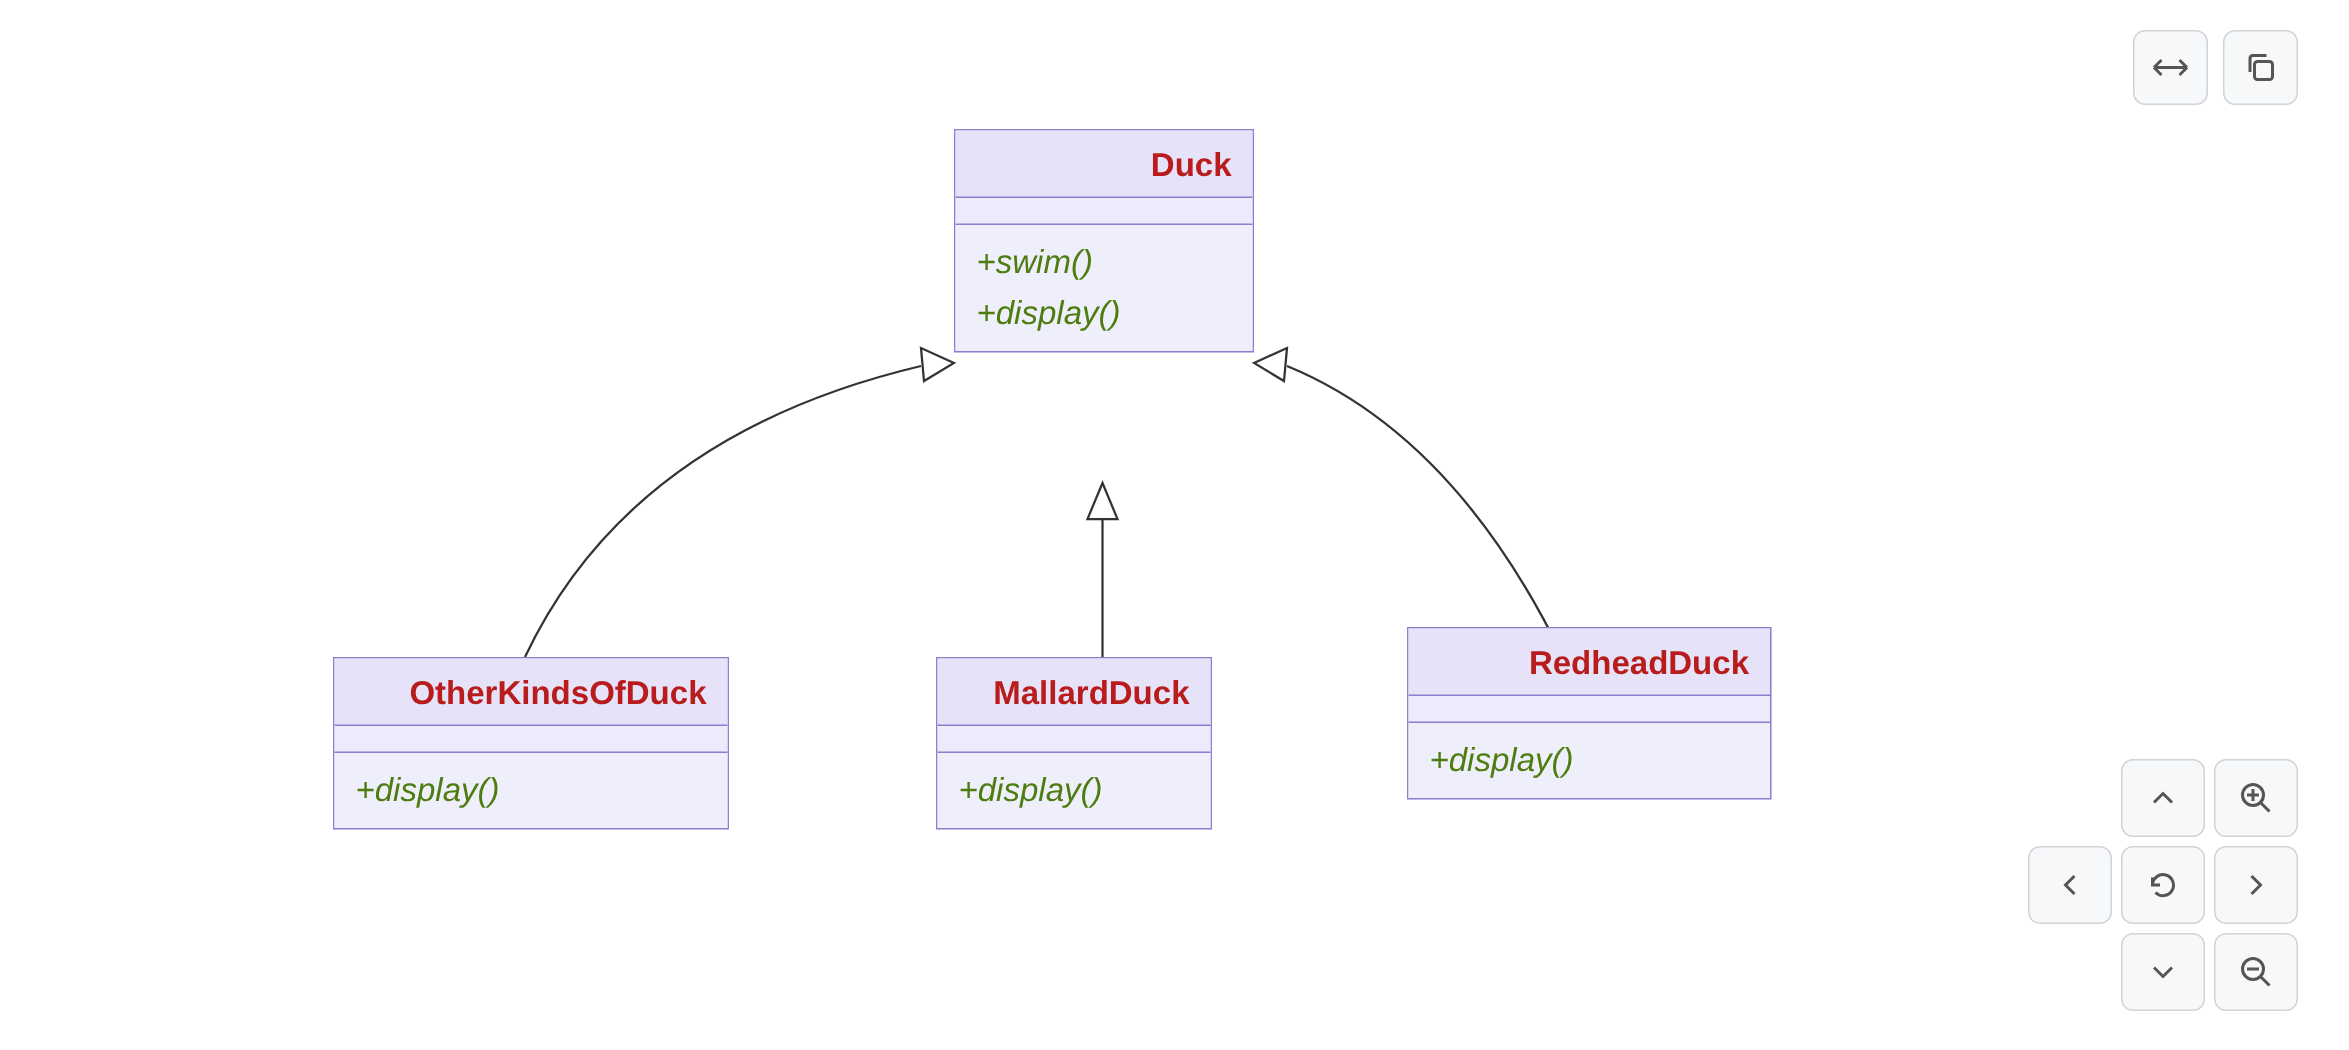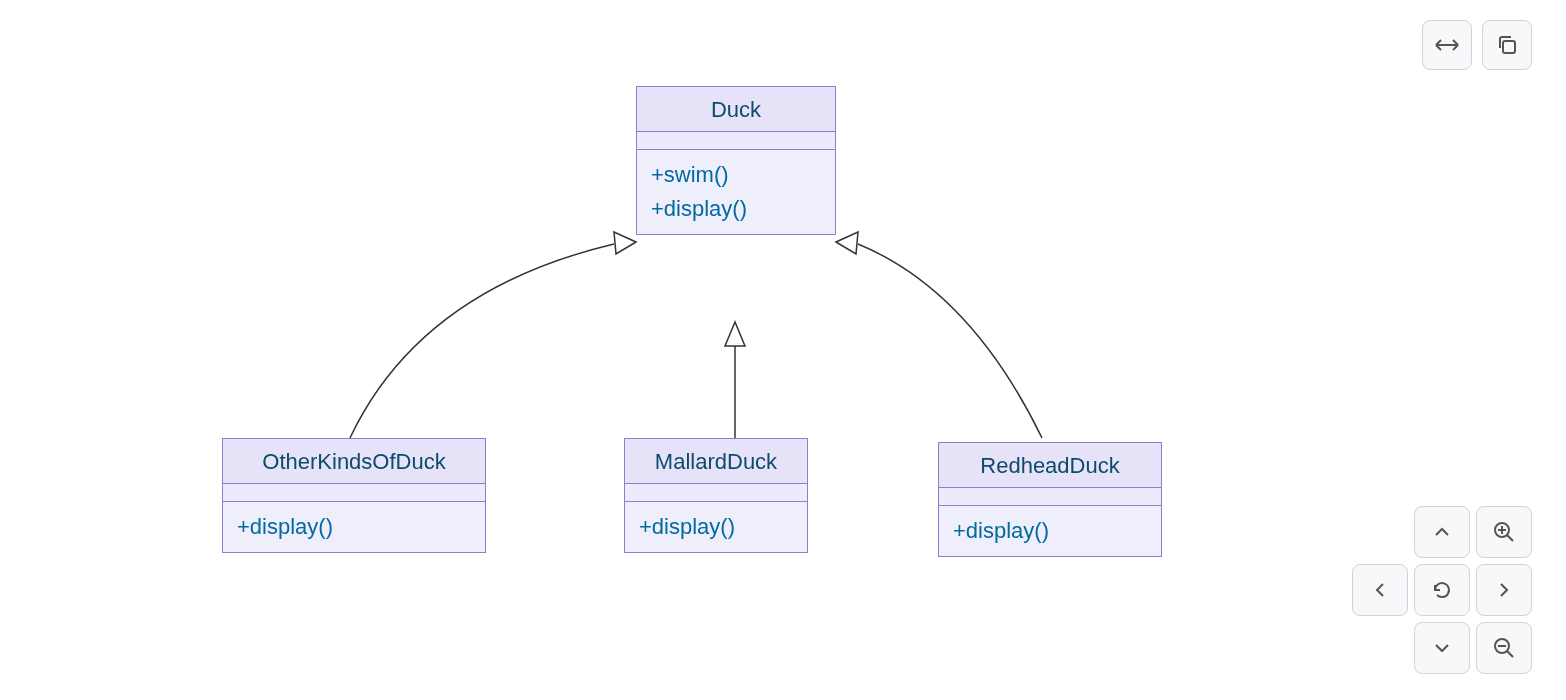--- a/index.html
+++ b/index.html
@@ -51,34 +51,35 @@
 
   .class-box {
     position: absolute;
     border: 1.5px solid #8d7ed0;
     background: #efeefb;
     font-size: 22px;
   }
   .class-box .title {
     border-bottom: 1.5px solid #8d7ed0;
     background: #e6e3f8;
-    font-weight: 400;
-    text-align: center;
+    font-weight: 700;
+    text-align: right;
     padding: 10px 14px 8px;
-    color: #0c4a6e;
+    color: #b91c1c;
   }
   .class-box .attrs {
     border-bottom: 1.5px solid #8d7ed0;
     background: #eceafb;
     min-height: 18px;
   }
   .class-box .methods {
     background: #efeefb;
     padding: 8px 14px;
-    color: #0369a1;
+    color: #4d7c0f;
+    font-style: italic;
   }
   .class-box .methods div { padding: 4px 0; }
 
   svg.connectors {
     position: absolute; left: 0; top: 0;
     width: 1200px; height: 700px;
     pointer-events: none;
   }
   svg.connectors path {
     stroke: #333; stroke-width: 1.5; fill: none;
@@ -181,21 +182,21 @@
   </div>
 
   <div class="class-box" style="left:624px; top:438px; width:184px;">
     <div class="title">MallardDuck</div>
     <div class="attrs"></div>
     <div class="methods">
       <div>+display()</div>
     </div>
   </div>
 
-  <div class="class-box" style="left:938px; top:442px; width:224px;">
+  <div class="class-box" style="left:938px; top:418px; width:243px;">
     <div class="title">RedheadDuck</div>
     <div class="attrs"></div>
     <div class="methods">
       <div>+display()</div>
     </div>
   </div>
 
 </div>
 
 </body></html>

